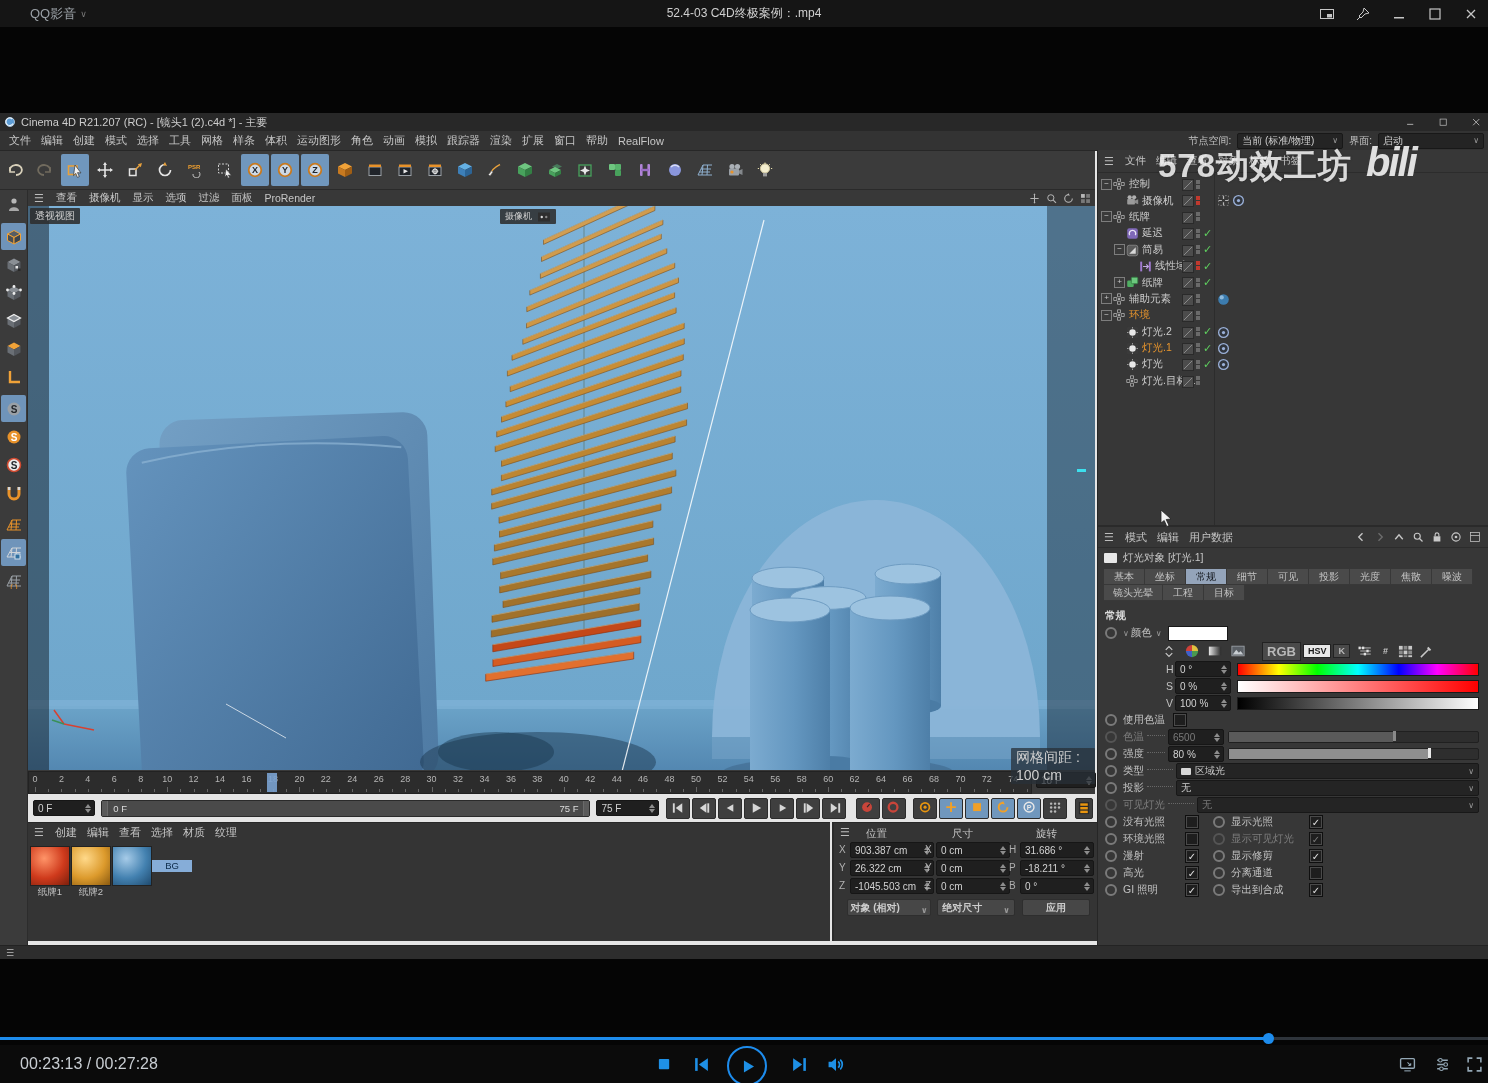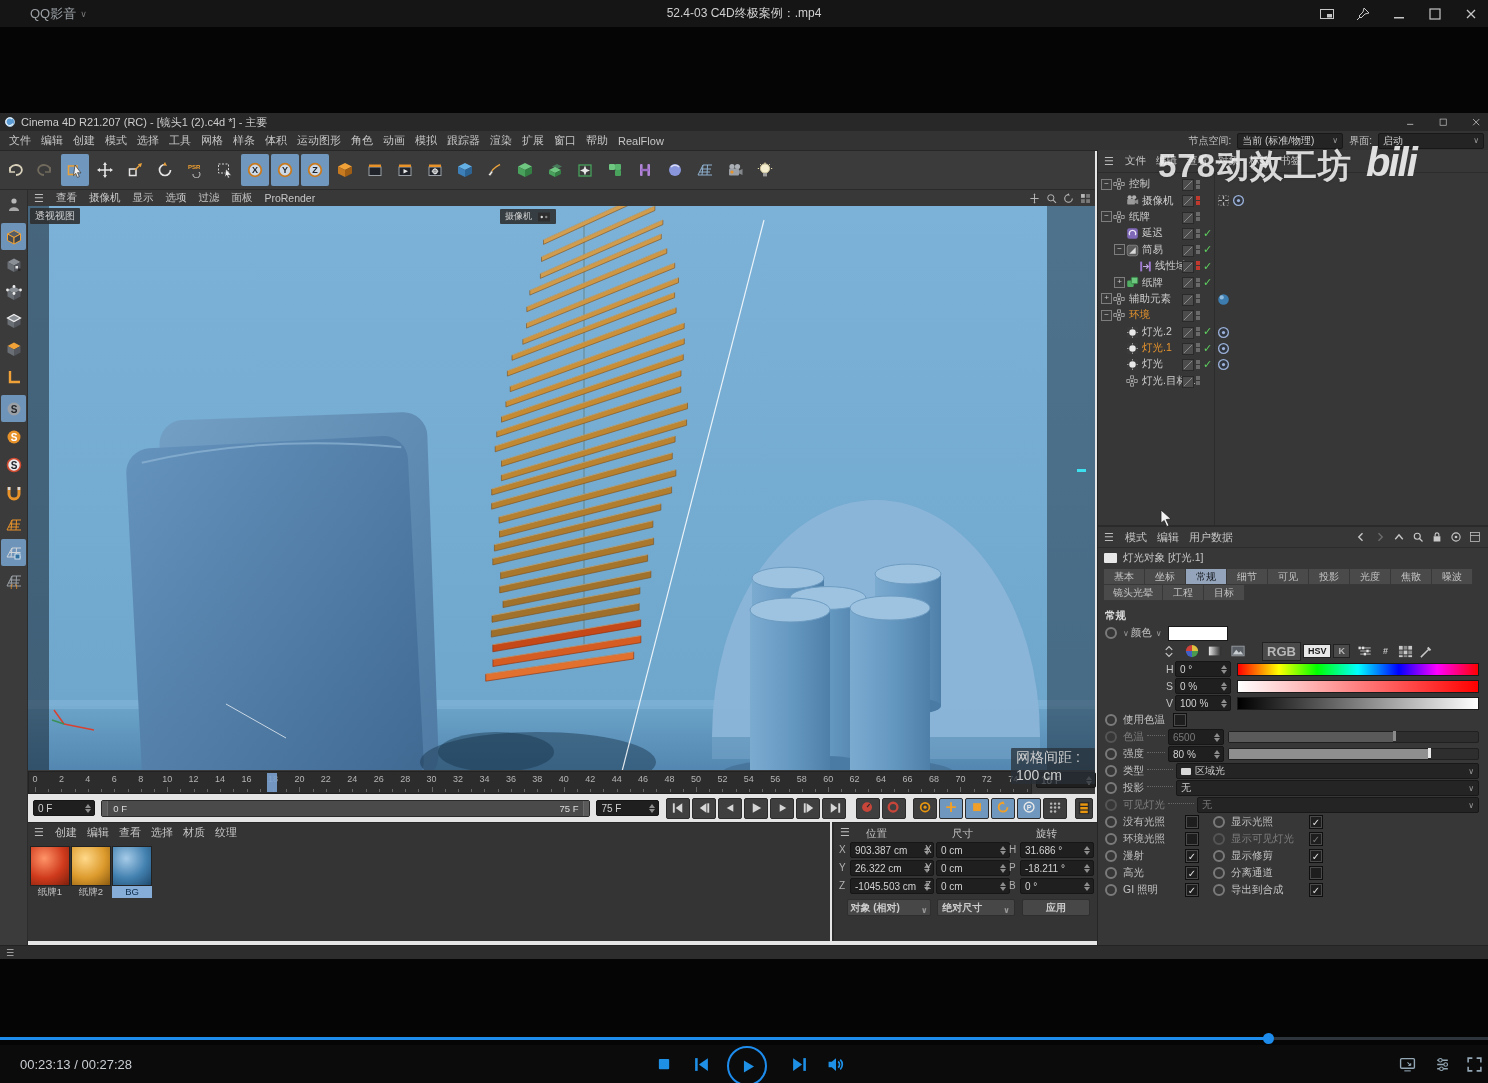--- a/index.html
+++ b/index.html
@@ -1498,21 +1498,21 @@
     </div>
     <div id="mat-items" class="flex" style="align-items:flex-start;margin:5px 0 0 2px;gap:1px;">
         <div style="display: flex; flex-direction: column; align-items: center;">
           <div class="mat-thumb" style="background: radial-gradient(circle at 35% 30%, rgb(255, 148, 104), rgb(207, 58, 28) 55%, rgb(124, 31, 12));"></div>
           <div class="mat-name">纸牌1</div>
         </div>
         <div style="display: flex; flex-direction: column; align-items: center;">
           <div class="mat-thumb" style="background: radial-gradient(circle at 35% 30%, rgb(255, 217, 138), rgb(220, 154, 44) 55%, rgb(138, 90, 16));"></div>
           <div class="mat-name">纸牌2</div>
         </div>
-        <div style="display: flex; flex-direction: column; align-items: center;">
+        <div style="display: flex; flex-direction: row; align-items: center;">
           <div class="mat-thumb" style="background: radial-gradient(circle at 35% 30%, rgb(166, 203, 232), rgb(67, 129, 176) 55%, rgb(31, 74, 110));"></div>
           <div class="mat-name sel">BG</div>
         </div>
       </div>
   </div>
 
   <div id="coords" style="position:absolute;">
       <div class="flex" style="height: 18px; font-size: 10.5px; color: rgb(200, 200, 200);">
         <span class="ham">☰</span>
         <span style="position: absolute; left: 32px; top: 4px;">位置</span>
@@ -1622,21 +1622,21 @@
       </svg>
     </div>
 </div>
 
 <div id="p-progress">
   <div class="abs" style="left:0;top:4px;height:3px;width:1488px;background:#2e343b;"></div>
   <div id="p-fill" class="abs" style="left: 0px; top: 4px; height: 3px; width: 1268px; background: rgb(29, 140, 237);"></div>
   <div id="p-knob" class="abs" style="top: 0px; width: 11px; height: 11px; border-radius: 50%; left: 1263px; background: rgb(29, 140, 237);"></div>
 </div>
 <div id="p-controls">
-  <div class="abs" style="left:20px;top:0;height:38px;display:flex;align-items:center;font-size:13px;color:#c9ced3;">00:23:13 / 00:27:28</div>
+  <div class="abs" style="left:20px;top:0;height:38px;display:flex;align-items:center;font-size:16px;color:#c9ced3;">00:23:13 / 00:27:28</div>
   <div id="pc-center"></div>
   <div id="pc-right"></div>
 <div class="pc" style="left: 652px; top: 0px; height: 38px; width: 24px;">
       <svg width="15" height="15" viewBox="0 0 16 16">
         <rect x="2" y="2" width="11" height="11" rx="1" fill="#1e90e6"></rect>
       </svg>
     </div>
     <div class="pc" style="left: 689px; top: 0px; height: 38px; width: 24px;">
       <svg width="17" height="17" viewBox="0 0 16 16">
         <rect x="2" y="2" width="2.4" height="12" fill="#1e90e6"></rect>

